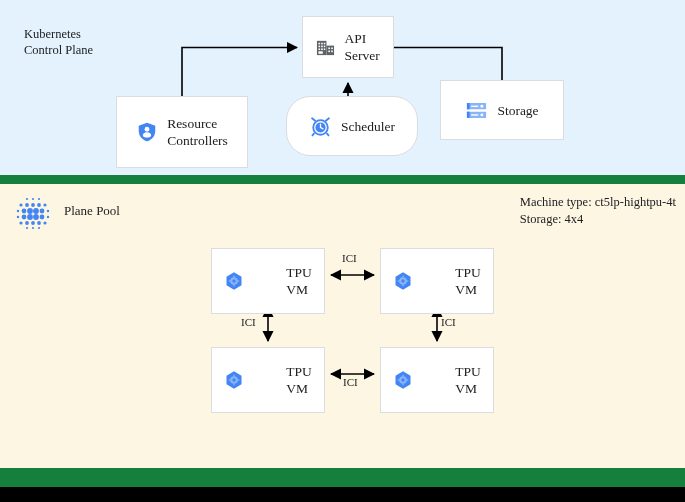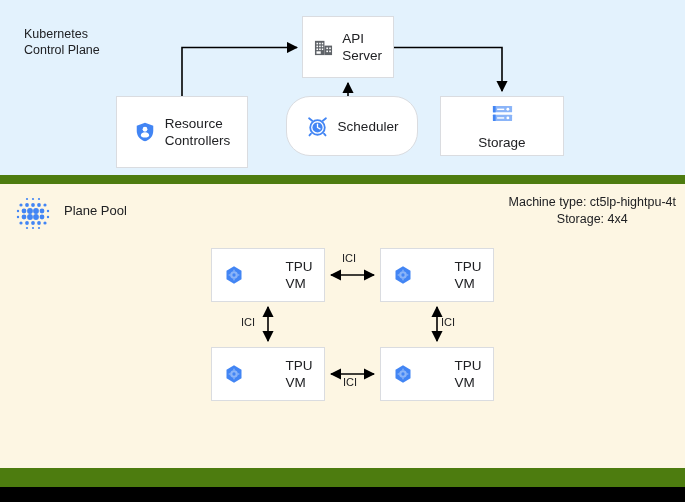--- a/index.html
+++ b/index.html
@@ -8,22 +8,23 @@
     background: #ffffff;
   }
   body {
     font-family: "Liberation Sans", sans-serif;
     -webkit-font-smoothing: antialiased;
   }
   #canvas {
     position: relative;
     width: 685px;
     height: 502px;
-    background: #4d7c0f;
+    background: #15803d;
     overflow: hidden;
+    font-family: Liberation Serif, serif;
   }
 
   
   .panel {
     position: absolute;
     box-sizing: border-box;
   }
   #control-plane-panel {
     left: 0px;
     top: 0px;
@@ -64,21 +65,21 @@
     top: 202px;
     font-size: 13px;
     line-height: 18px;
   }
 
   
   #machine-info {
     position: absolute;
     right: 9px;
     top: 194px;
-    text-align: center;
+    text-align: left;
     font-size: 12.5px;
     line-height: 17px;
     color: #202124;
   }
 
   
   .node-box {
     position: absolute;
     box-sizing: border-box;
     background: #ffffff;
@@ -98,24 +99,24 @@
   .node-icon {
     flex: 0 0 auto;
     display: block;
     line-height: 0;
   }
 
   
   #box-api-server   { left: 302px; top: 16px;  width: 92px;  height: 62px; }
   #box-resource-ctl { left: 116px; top: 96px;  width: 132px; height: 72px; }
   #box-scheduler    { left: 286px; top: 96px;  width: 132px; height: 60px; border-radius: 24px; }
-  #box-storage      { left: 440px; top: 96px;  width: 124px; height: 60px; flex-direction: column; }
-
-  
-  .tpu-box { width: 114px; height: 54px; gap: 42px; }
+  #box-storage      { left: 440px; top: 80px;  width: 124px; height: 60px; }
+
+  
+  .tpu-box { width: 114px; height: 66px; gap: 42px; }
   #box-tpu-1 { left: 211px; top: 248px; }
   #box-tpu-2 { left: 380px; top: 248px; }
   #box-tpu-3 { left: 211px; top: 347px; }
   #box-tpu-4 { left: 380px; top: 347px; }
 
   
   #connectors {
     position: absolute;
     left: 0;
     top: 0;

